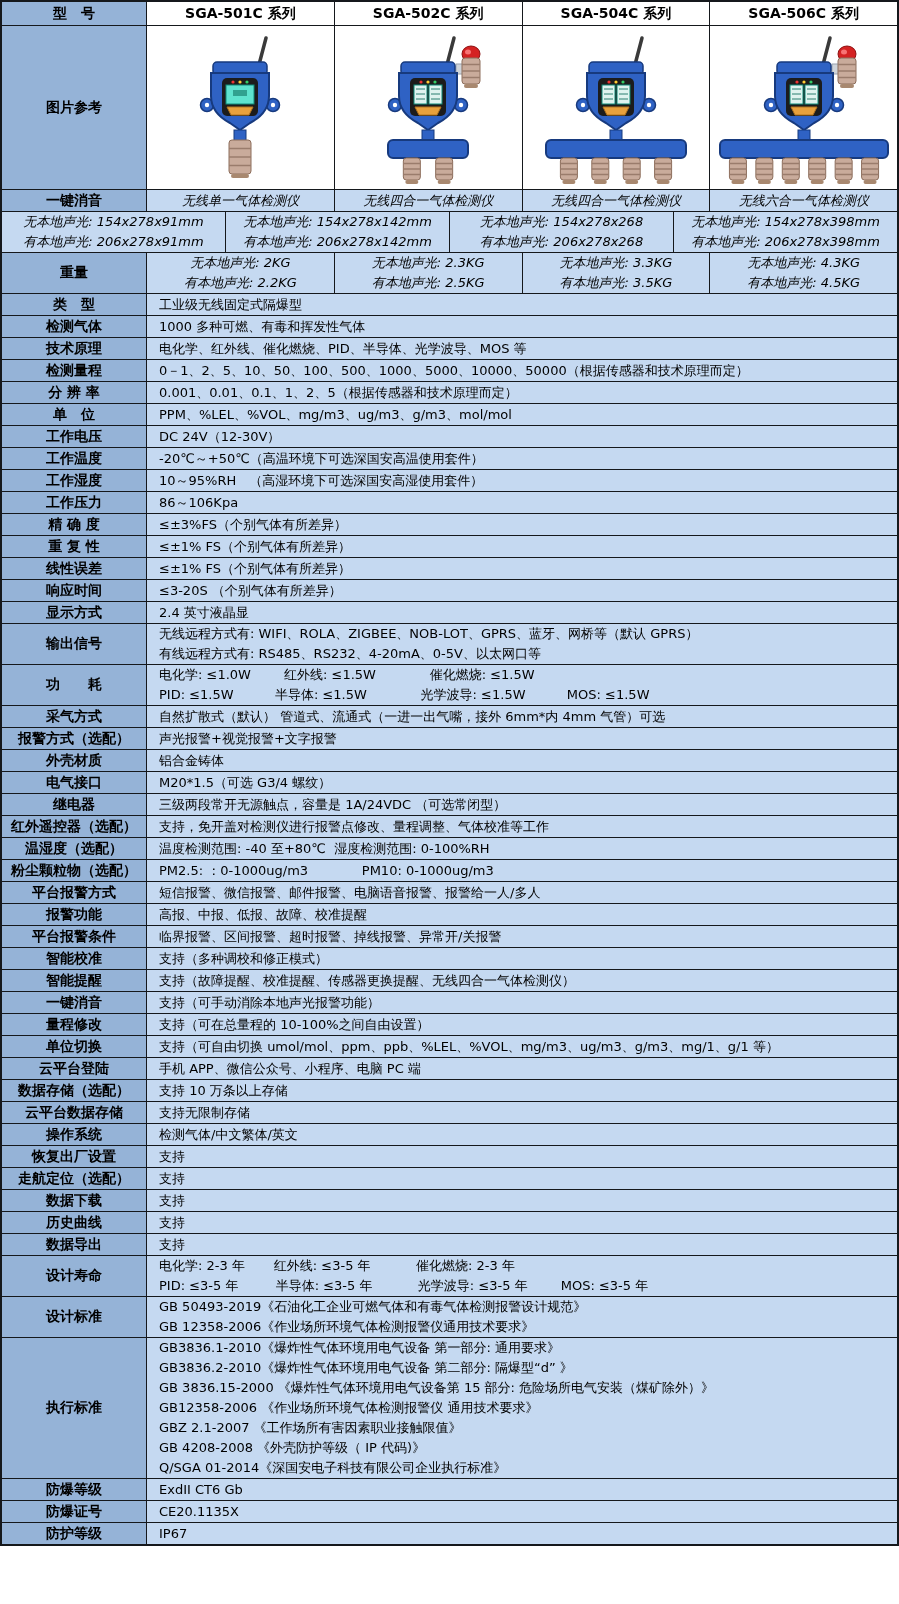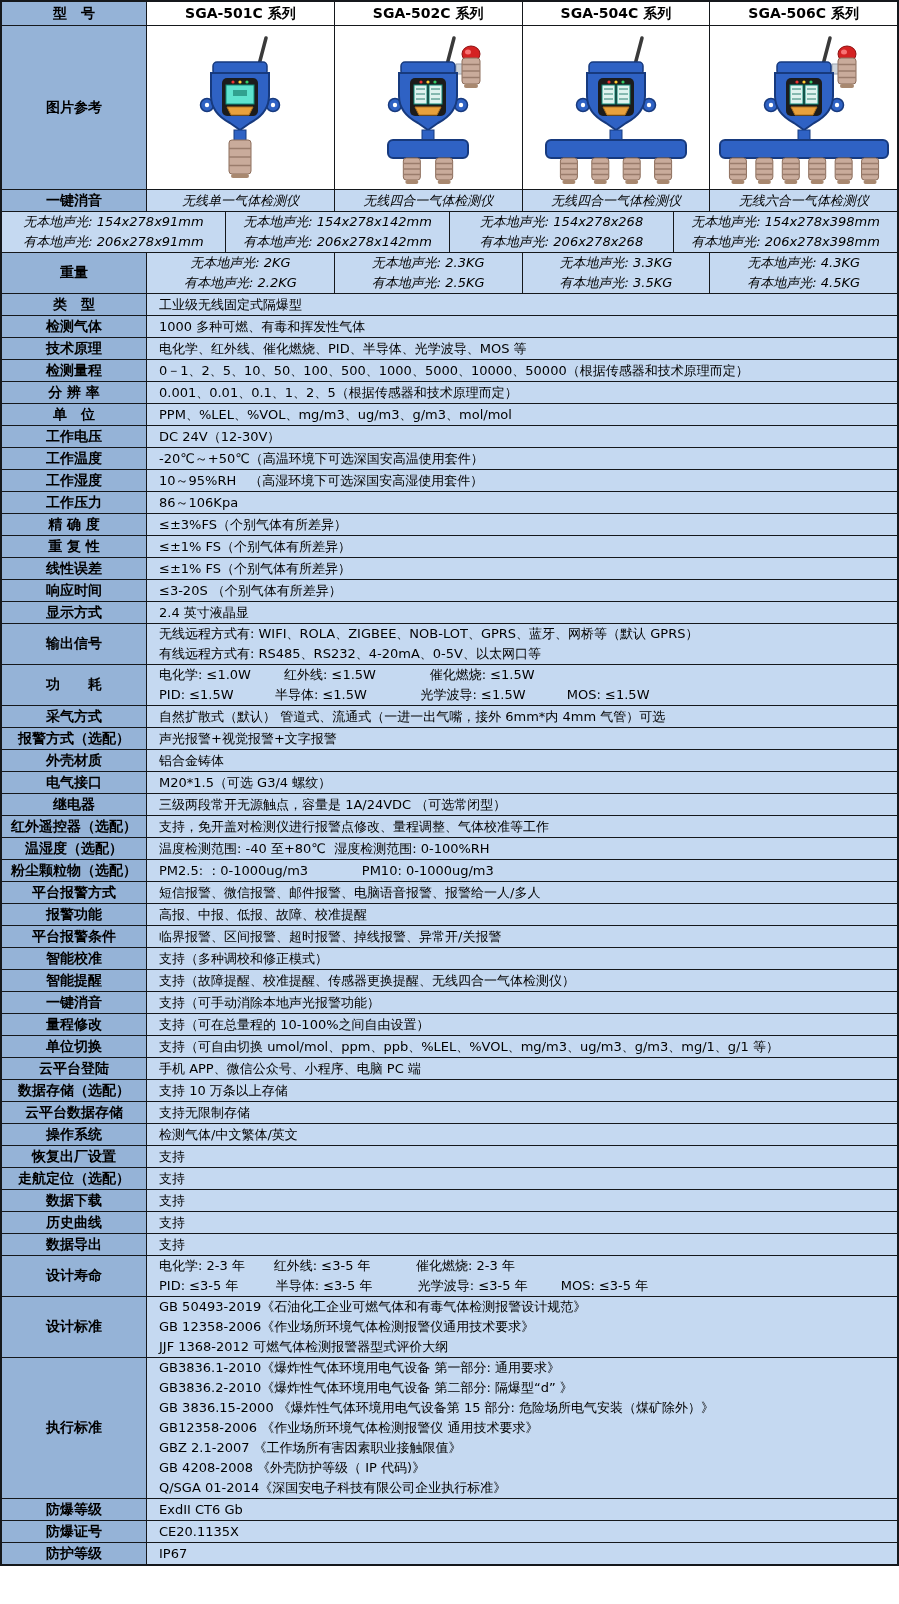--- a/index.html
+++ b/index.html
@@ -552,21 +552,20 @@
         <div class="cell data-cell">
           <div class="line">电化学: 2-3 年       红外线: ≤3-5 年           催化燃烧: 2-3 年</div>
           <div class="line">PID: ≤3-5 年         半导体: ≤3-5 年           光学波导: ≤3-5 年        MOS: ≤3-5 年</div>
         </div>
       </div>
       <div class="t-row">
         <div class="cell label-cell">设计标准</div>
         <div class="cell data-cell">
           <div class="line">GB 50493-2019《石油化工企业可燃气体和有毒气体检测报警设计规范》</div>
           <div class="line">GB 12358-2006《作业场所环境气体检测报警仪通用技术要求》</div>
-          <div class="line">JJF 1368-2012 可燃气体检测报警器型式评价大纲</div>
         </div>
       </div>
       <div class="t-row">
         <div class="cell label-cell">执行标准</div>
         <div class="cell data-cell">
           <div class="line">GB3836.1-2010《爆炸性气体环境用电气设备 第一部分: 通用要求》</div>
           <div class="line">GB3836.2-2010《爆炸性气体环境用电气设备 第二部分: 隔爆型“d” 》</div>
           <div class="line">GB 3836.15-2000 《爆炸性气体环境用电气设备第 15 部分: 危险场所电气安装（煤矿除外）》</div>
           <div class="line">GB12358-2006 《作业场所环境气体检测报警仪 通用技术要求》</div>
           <div class="line">GBZ 2.1-2007 《工作场所有害因素职业接触限值》</div>

